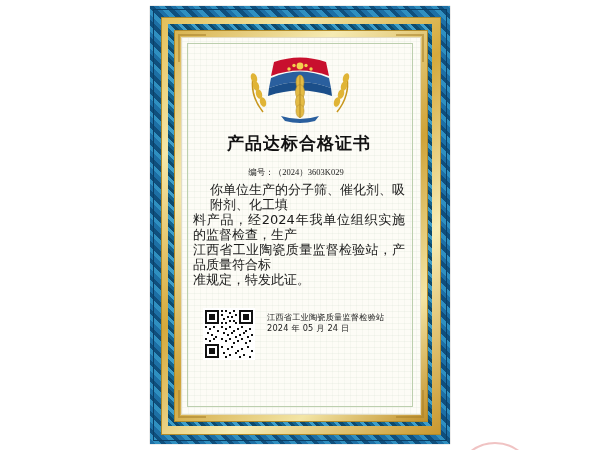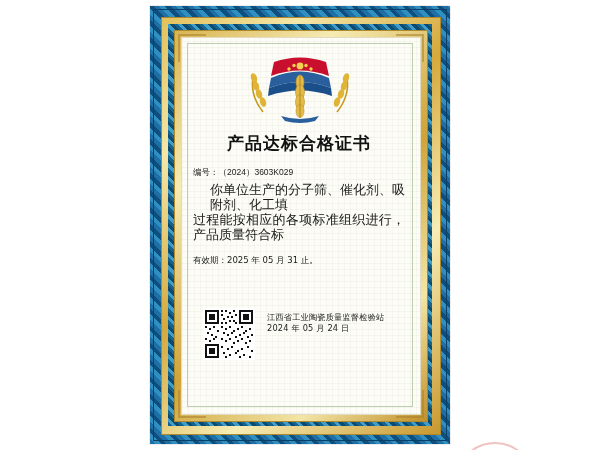--- a/index.html
+++ b/index.html
@@ -136,26 +136,26 @@
   .doc-title {
     text-align: center;
     font-family: "DejaVu Serif", serif;
     font-size: 17px;
     font-weight: bold;
     letter-spacing: 1px;
     color: #111;
   }
 
   .doc-number {
-    text-align: left;
+    text-align: center;
     font-size: 8.5px;
     margin-top: 12px;
     padding-right: 6px;
     color: #1a1a1a;
-    font-family: Liberation Sans, sans-serif;
+    font-family: Liberation Serif, serif;
   }
 
   .recipient {
     font-size: 8.5px;
     margin-top: 8px;
     color: #1a1a1a;
   }
 
   .body-text {
     font-size: 13px;
@@ -288,26 +288,25 @@
 
     <div class="doc-title">产品达标合格证书</div>
 
     <div class="doc-number">
       <span>编号：</span><span>（2024）3603K029</span>
     </div>
 
 
     <div class="body-text">
       <div class="indent">你单位生产的分子筛、催化剂、吸附剂、化工填</div>
-      <div>过程能按相应的各项标准组织进行，产品质量符合标</div>
+      <div>料产品，经2024年我单位组织实施的监督检查，生产</div>
+      <div>江西省工业陶瓷质量监督检验站，产品质量符合标</div>
+      <div>准规定，特发此证。</div>
     </div>
 
-    <div class="validity">
-      <span>有效期：</span><span>2025 年 05 月 31 止。</span>
-    </div>
 
     <div class="signature-block">
       <div class="issuer">江西省工业陶瓷质量监督检验站</div>
       <div class="issue-date">2024 年 05 月 24 日</div>
     </div>
 
     <div class="qr">
       <svg width="52" height="52" viewBox="0 0 52 52" xmlns="http://www.w3.org/2000/svg" shape-rendering="crispEdges">
         <rect width="52" height="52" fill="#ffffff"></rect>
         <g fill="#111111">

